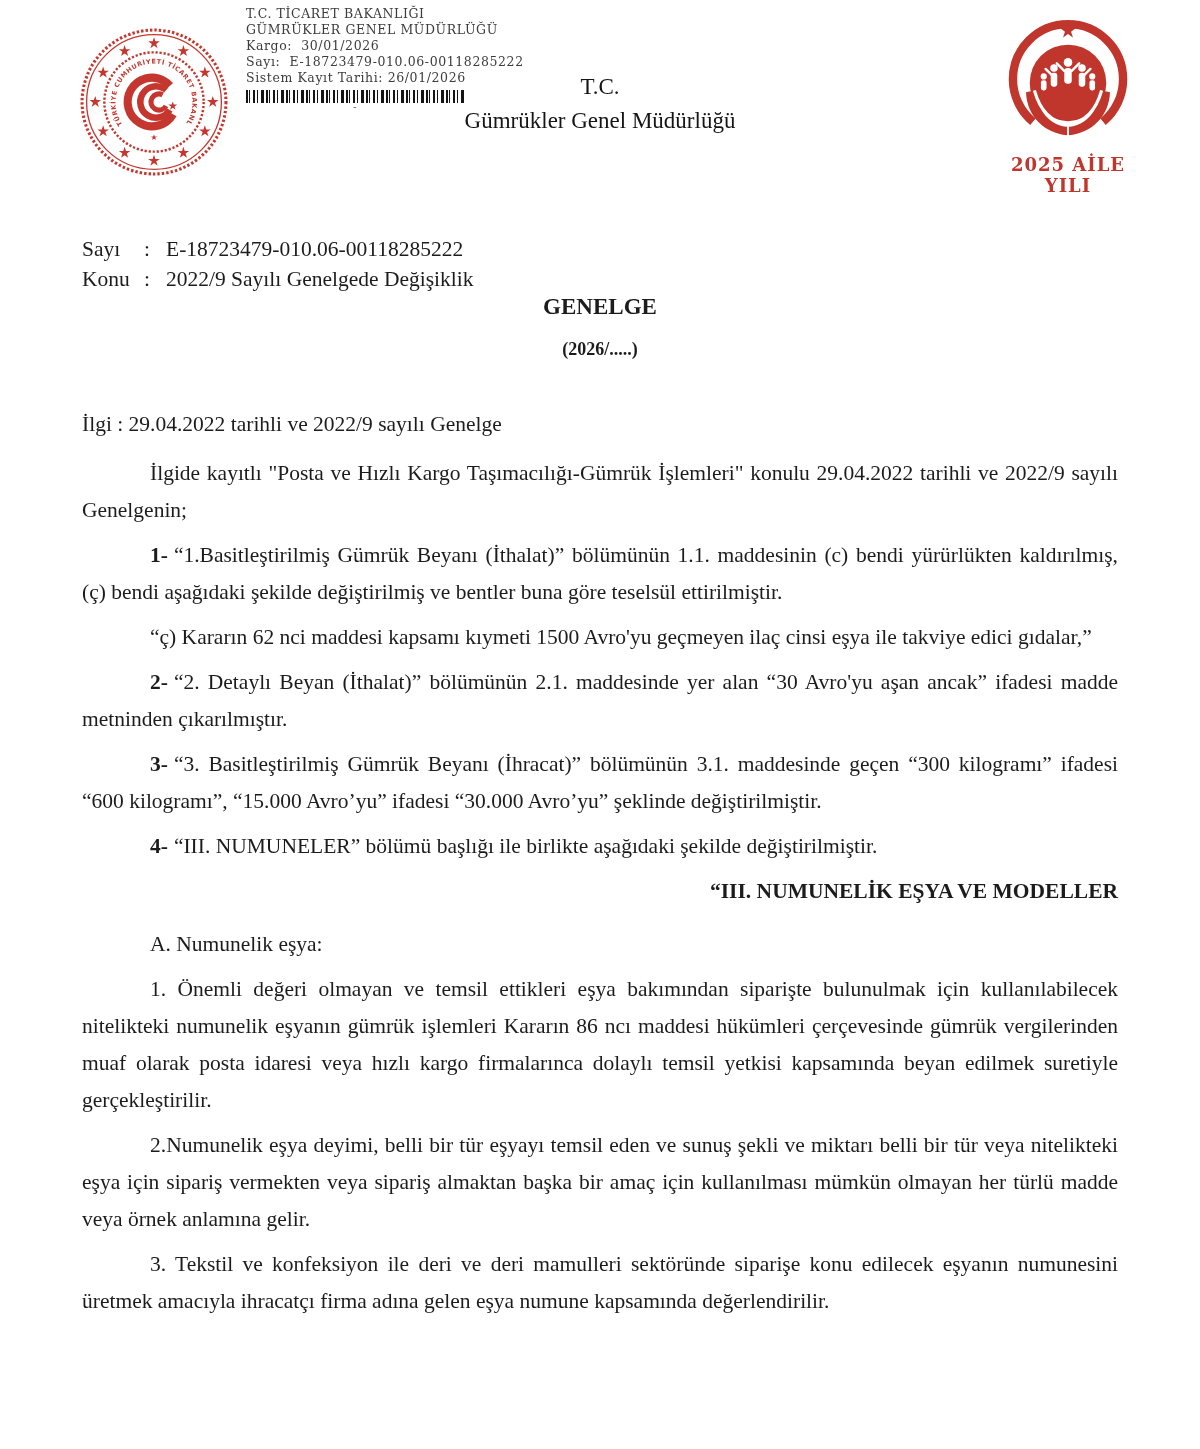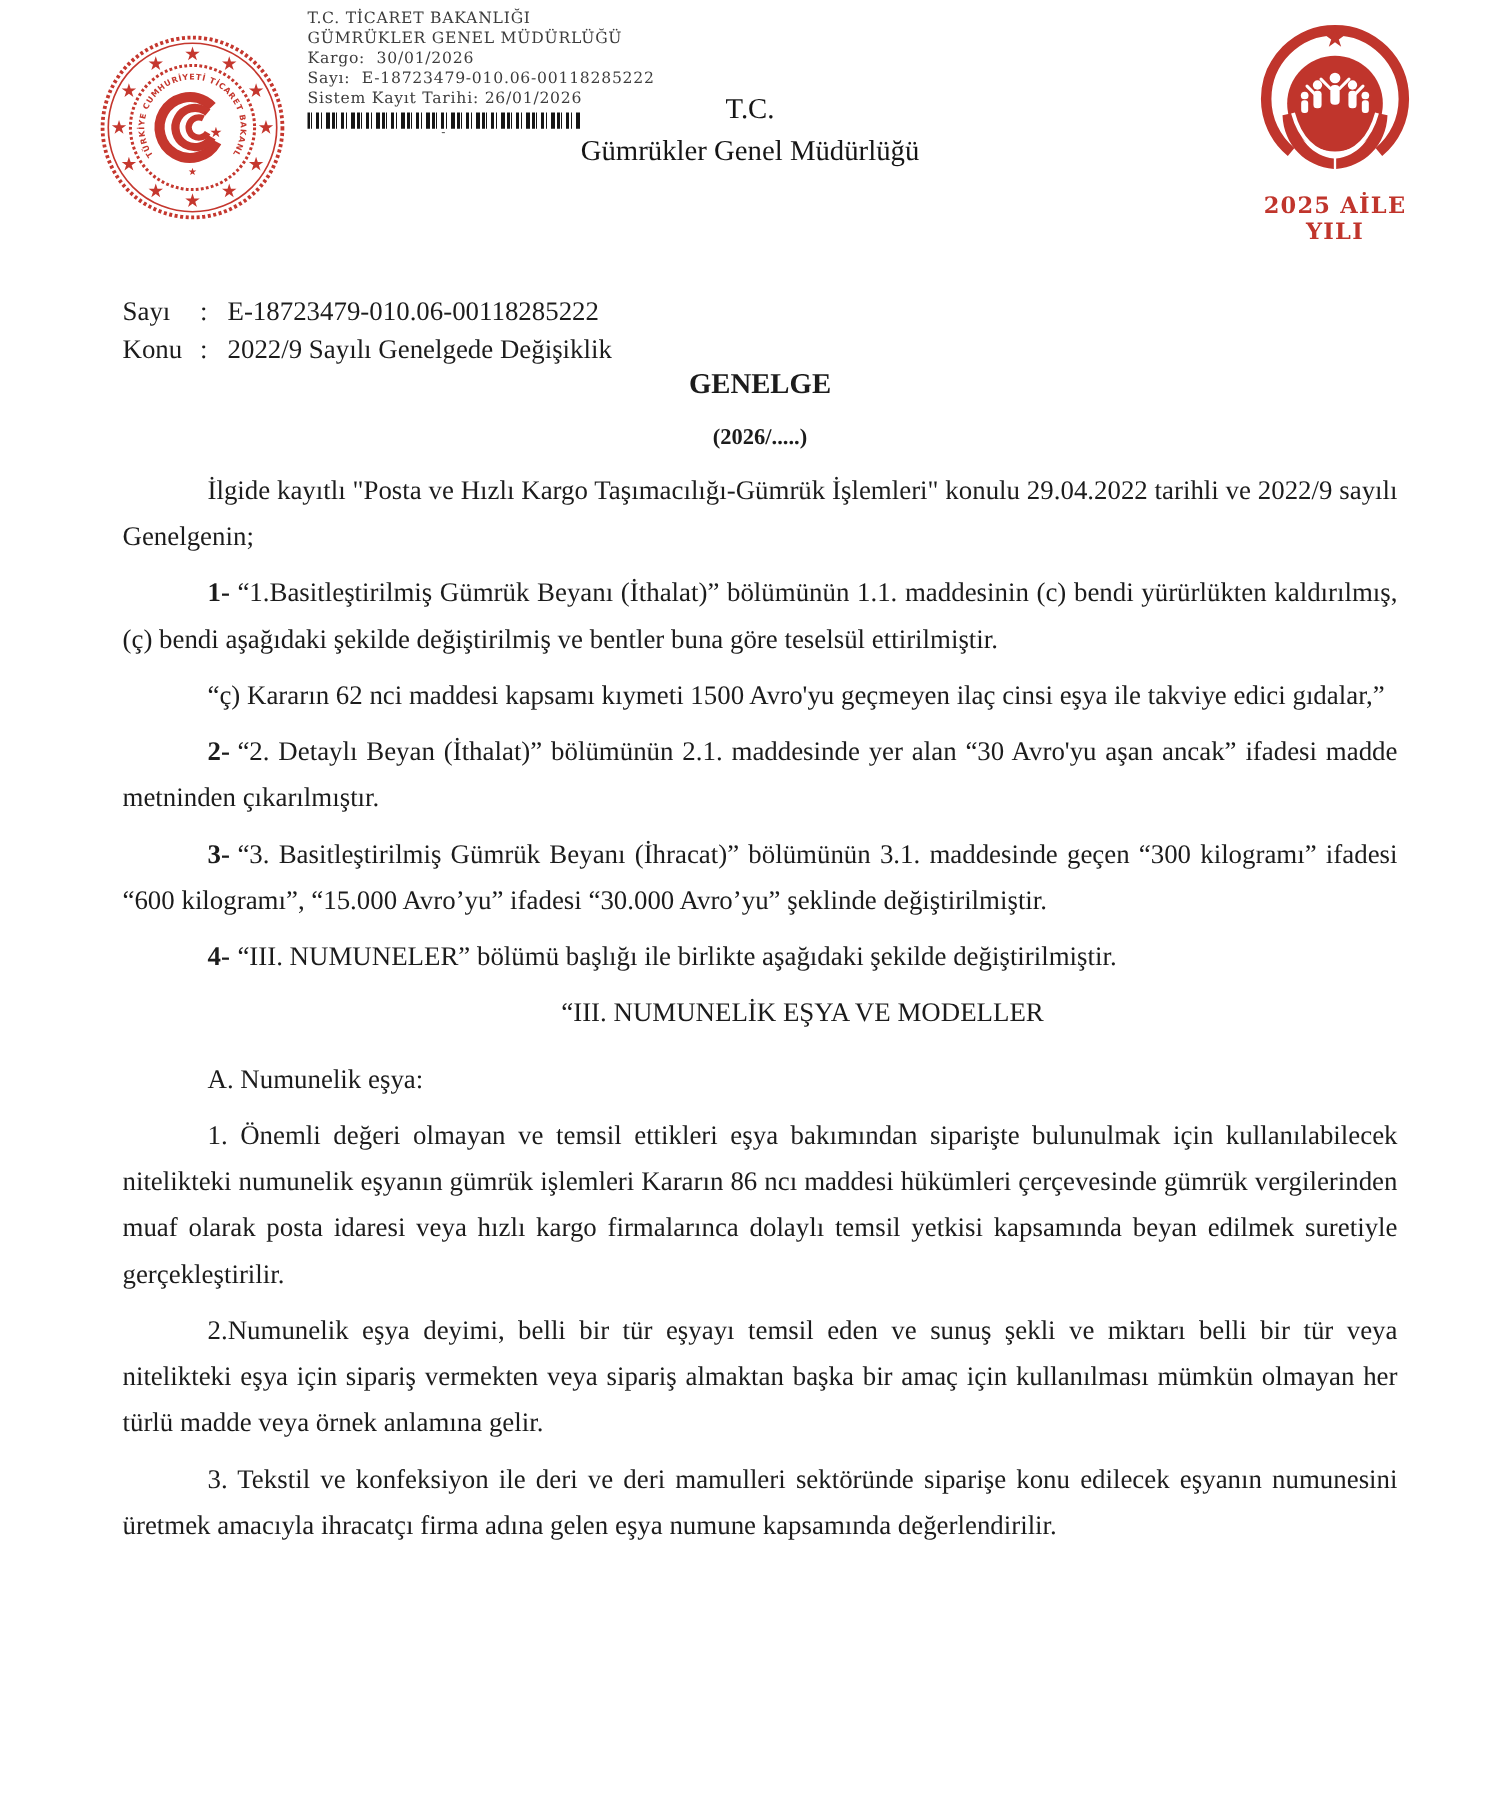--- a/index.html
+++ b/index.html
@@ -32,35 +32,35 @@
     font-size:23px;line-height:34px;color:#151515;
   }
   .hdr-center .l2{letter-spacing:.5px;}
   .aile{position:absolute;left:988px;top:12px;width:160px;text-align:center;}
   .aile svg{display:block;margin:0 auto;}
   .aile-caption{
     font-family:"DejaVu Serif", serif;font-weight:bold;
     font-size:18px;letter-spacing:1px;margin-top:2px;
   }
   
-  .main{position:absolute;left:98px;right:82px;top:234px;font-size:21.5px;}
+  .main{position:absolute;left:82px;right:82px;top:234px;font-size:21.5px;}
   .meta-row{line-height:30px;white-space:nowrap;}
   .meta-label{display:inline-block;width:62px;}
   .meta-colon{display:inline-block;width:22px;text-align:left;}
   .doc-title{text-align:center;font-weight:bold;font-size:23px;line-height:26px;}
   .doc-no{text-align:center;margin-top:16px;font-weight:bold;font-size:18px;line-height:26px;}
   .ilgi{margin-top:44px;line-height:37px;}
   .paras{margin-top:12px;}
   .paras p{
     margin:0 0 8px 0;
     text-indent:68px;
     text-align:justify;
     line-height:37px;
   }
-  .paras p.bold-line{font-weight:normal;text-align:center;}
+  .paras p.bold-line{font-weight:bold;text-align:right;}
   .paras p.extra-gap{margin-top:16px;}
   .lead{font-weight:bold;margin-right:6px;}
 </style>
 </head>
 <body>
 
 <div class="page">
 
   <div class="hdr-emblem">
     <svg width="152" height="152" viewBox="0 0 150 150" xmlns="http://www.w3.org/2000/svg">
@@ -154,20 +154,21 @@
     <div class="meta-row">
       <span class="meta-label">Sayı</span><span class="meta-colon">:</span><span>E-18723479-010.06-00118285222</span>
     </div>
     <div class="meta-row">
       <span class="meta-label">Konu</span><span class="meta-colon">:</span><span>2022/9 Sayılı Genelgede Değişiklik</span>
     </div>
 
     <div class="doc-title">GENELGE</div>
     <div class="doc-no">(2026/.....)</div>
 
+    <div class="ilgi">İlgi : 29.04.2022 tarihli ve 2022/9 sayılı Genelge</div>
 
     <div class="paras">
       <p><span>İlgide kayıtlı "Posta ve Hızlı Kargo Taşımacılığı-Gümrük İşlemleri" konulu 29.04.2022 tarihli ve 2022/9 sayılı Genelgenin;</span></p>
       <p><span class="lead">1-</span><span>“1.Basitleştirilmiş Gümrük Beyanı (İthalat)” bölümünün 1.1. maddesinin (c) bendi yürürlükten kaldırılmış, (ç) bendi aşağıdaki şekilde değiştirilmiş ve bentler buna göre teselsül ettirilmiştir.</span></p>
       <p><span>“ç) Kararın 62 nci maddesi kapsamı kıymeti 1500 Avro'yu geçmeyen ilaç cinsi eşya ile takviye edici gıdalar,”</span></p>
       <p><span class="lead">2-</span><span>“2. Detaylı Beyan (İthalat)” bölümünün 2.1. maddesinde yer alan “30 Avro'yu aşan ancak” ifadesi madde metninden çıkarılmıştır.</span></p>
       <p><span class="lead">3-</span><span>“3. Basitleştirilmiş Gümrük Beyanı (İhracat)” bölümünün 3.1. maddesinde geçen “300 kilogramı” ifadesi “600 kilogramı”, “15.000 Avro’yu” ifadesi “30.000 Avro’yu” şeklinde değiştirilmiştir.</span></p>
       <p><span class="lead">4-</span><span>“III. NUMUNELER” bölümü başlığı ile birlikte aşağıdaki şekilde değiştirilmiştir.</span></p>
       <p class="bold-line"><span>“III. NUMUNELİK EŞYA VE MODELLER</span></p>
       <p class="extra-gap"><span>A. Numunelik eşya:</span></p>

